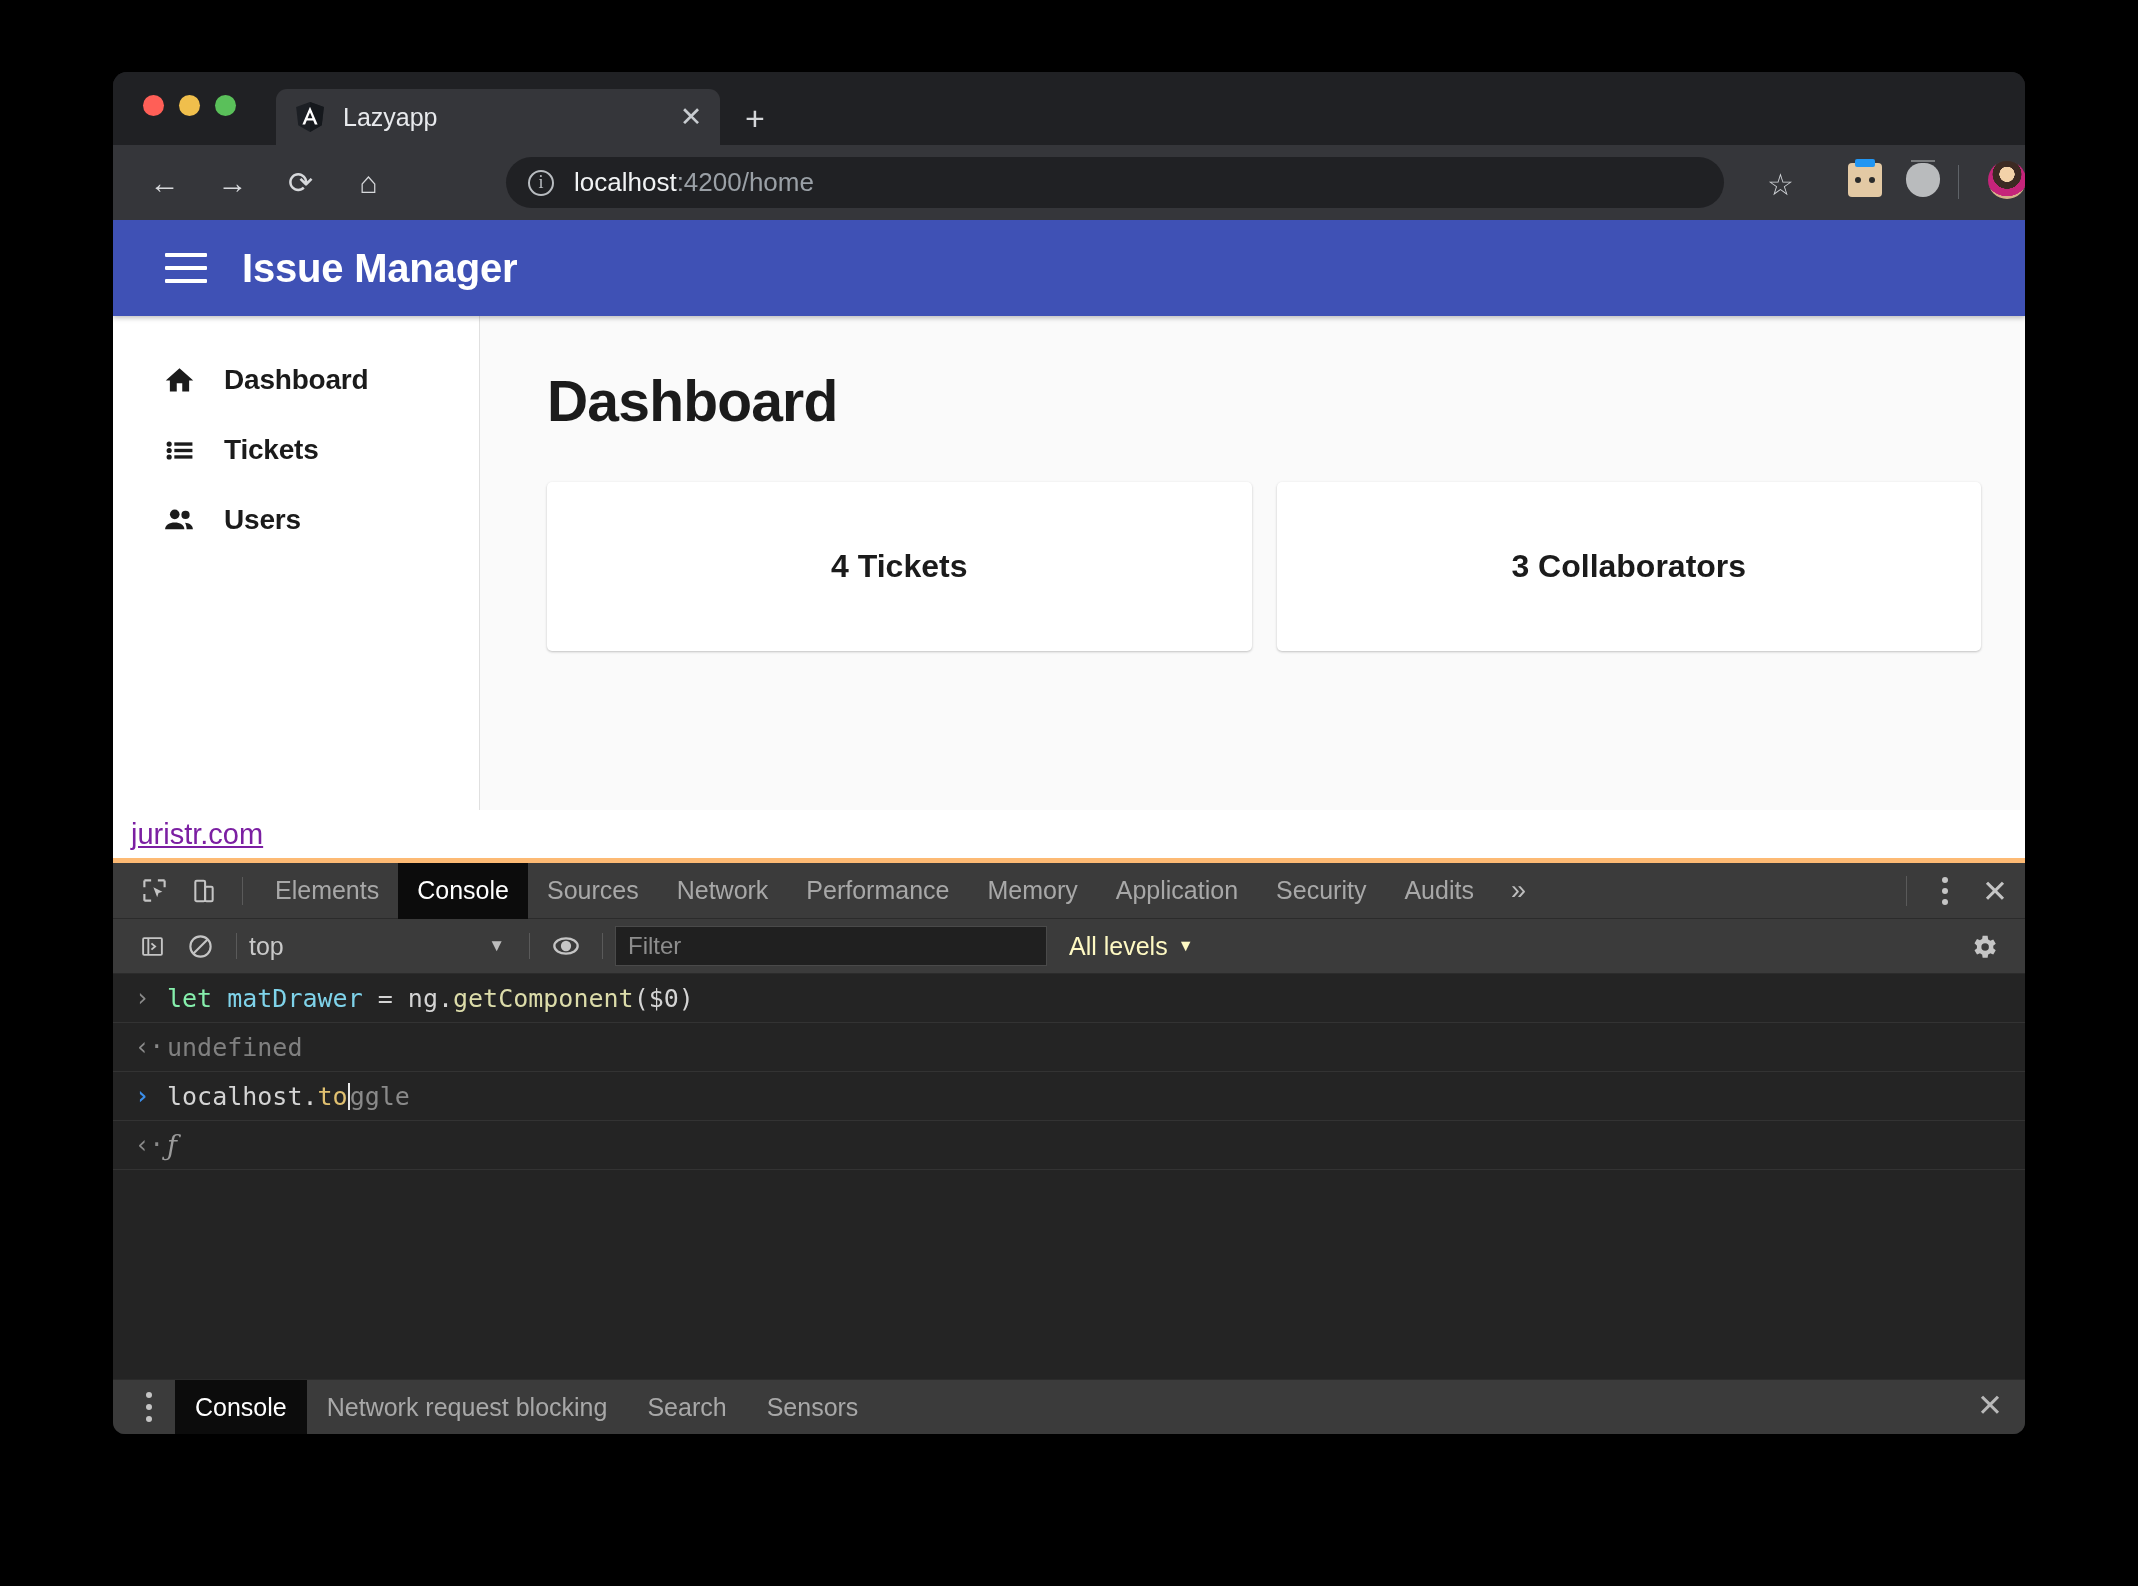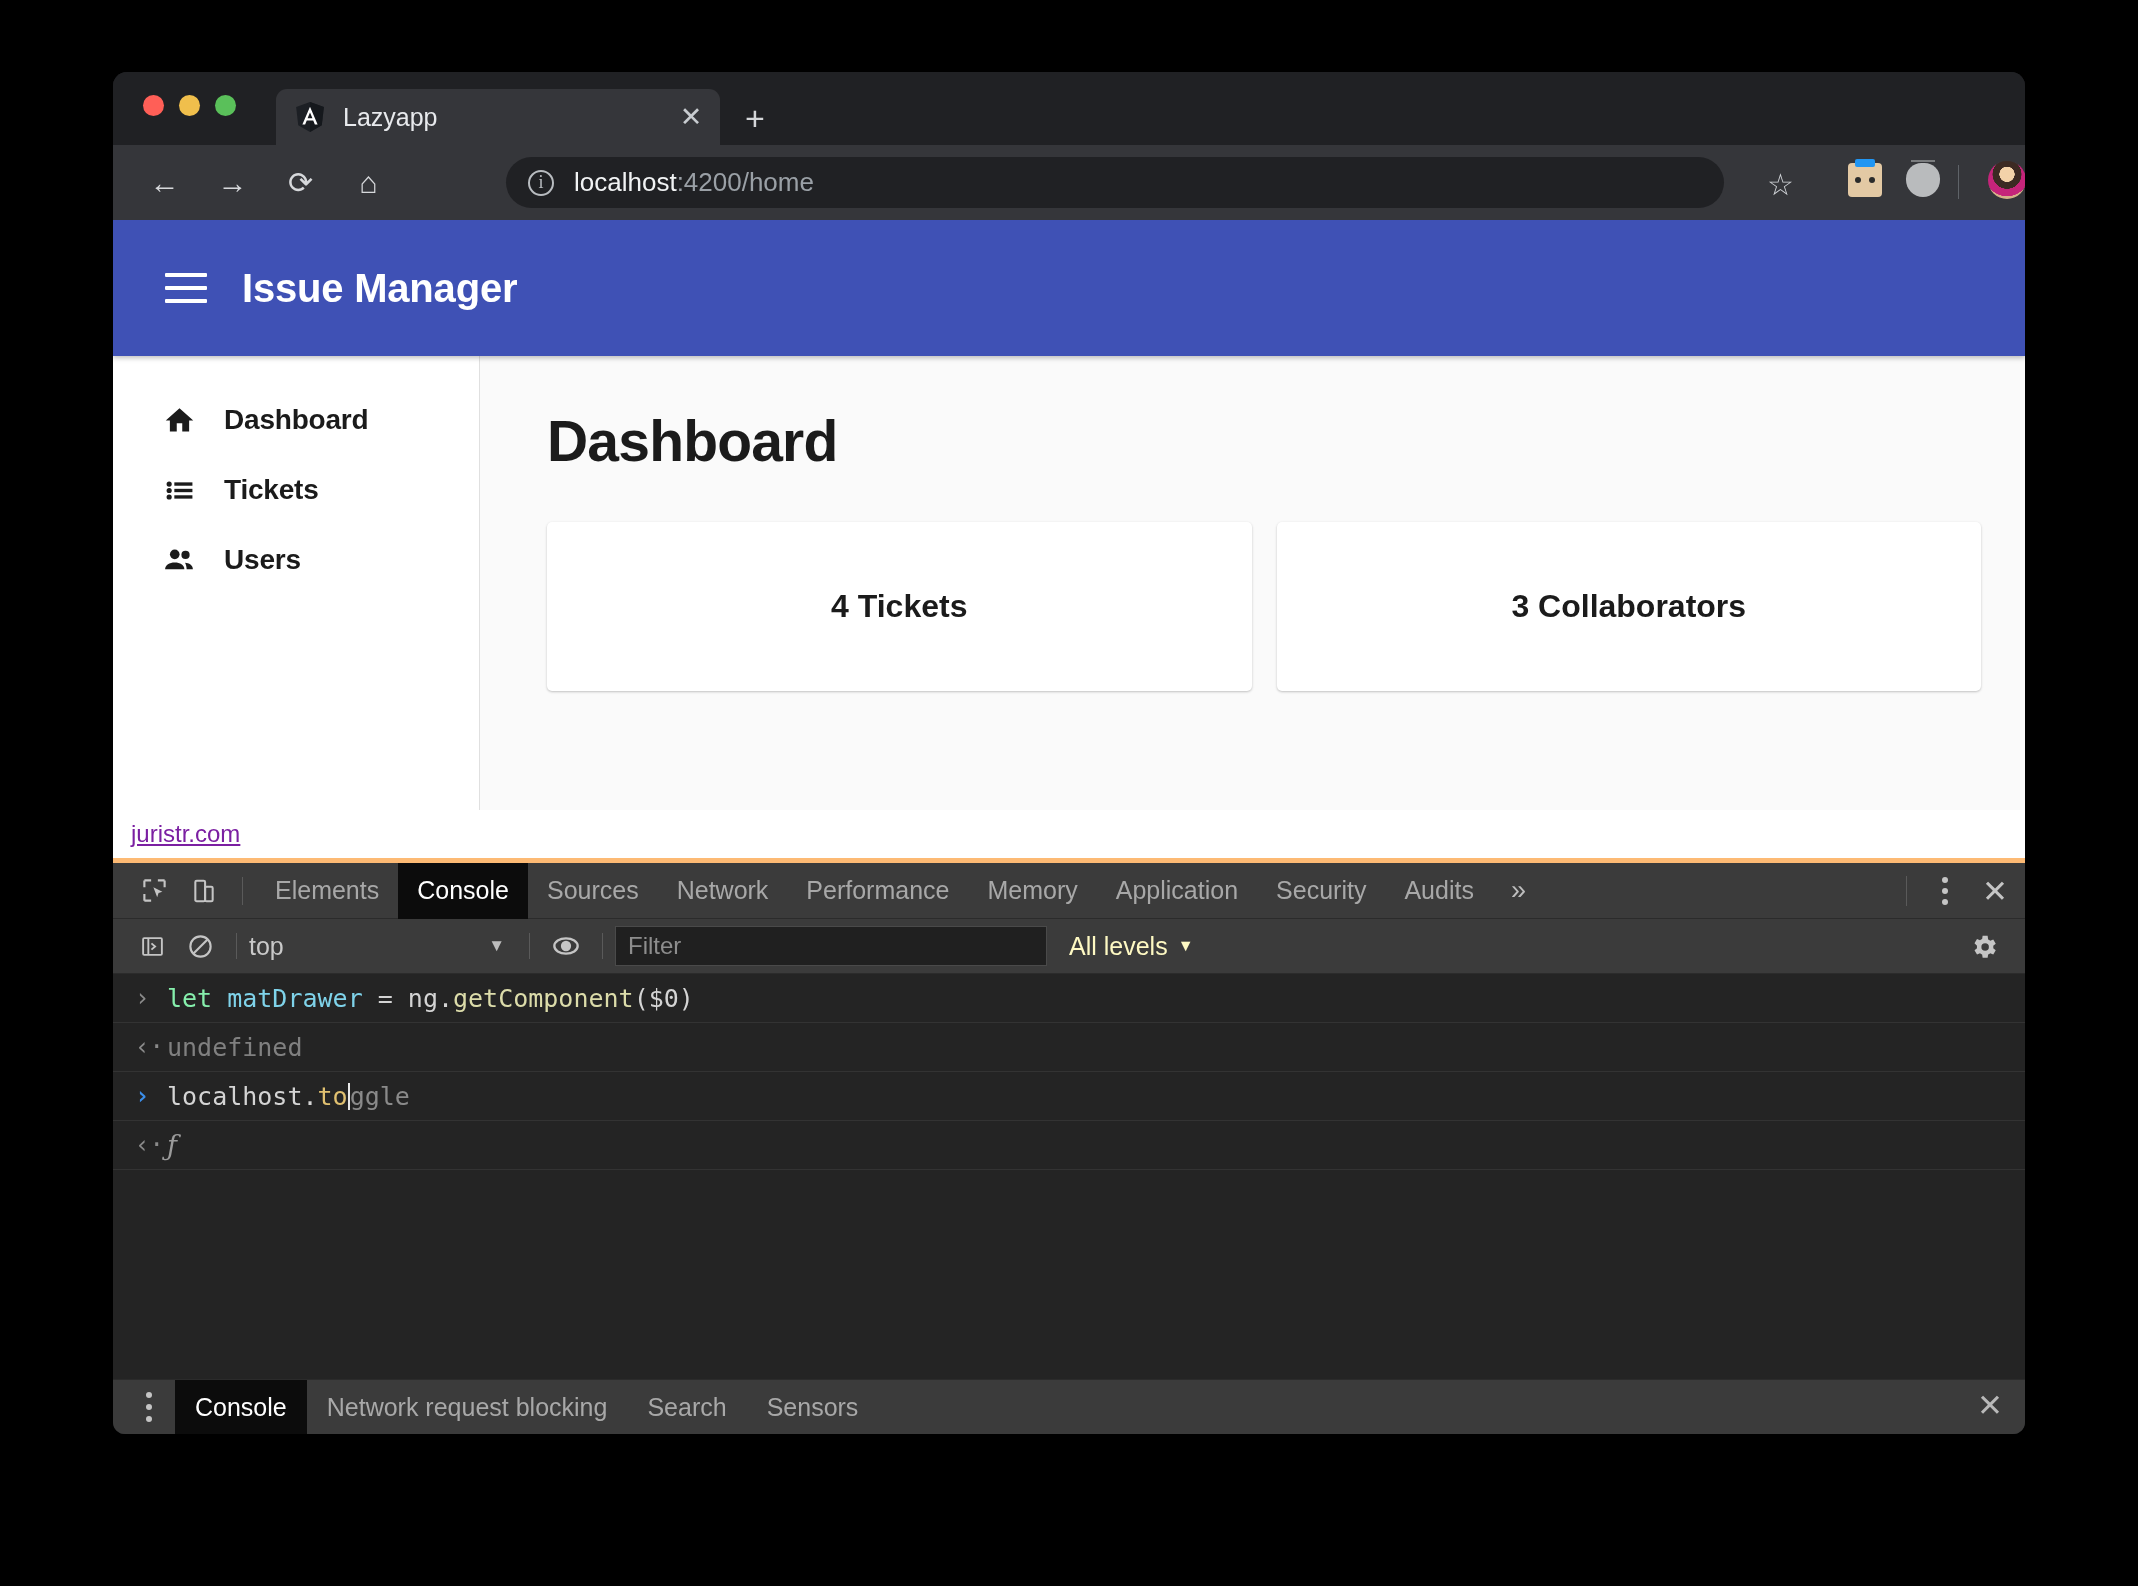--- a/index.html
+++ b/index.html
@@ -159,21 +159,21 @@
   
   #page-viewport {
     position: relative;
     height: 638px;
     background: #ffffff;
     overflow: hidden;
   }
 
   
   #app-bar {
-    height: 136px;
+    height: 96px;
     background: #3f51b5;
     display: flex; align-items: center;
     padding-left: 52px;
     box-shadow: 0 2px 5px rgba(0,0,0,.25);
     position: relative; z-index: 3;
   }
   #menu-icon {
     width: 42px; height: 30px;
     display: flex; flex-direction: column; justify-content: space-between;
     flex: 0 0 auto;
@@ -251,21 +251,21 @@
     left: 0; bottom: 0;
     width: 100%;
     height: 48px;
     background: #ffffff;
     display: flex; align-items: center;
     padding-left: 18px;
     z-index: 4;
   }
   #footer-link a {
     color: #7b1fa2;
-    font-size: 24px;
+    font-size: 29px;
     text-decoration: underline;
   }
 
   
   #devtools {
     position: relative;
     height: 576px;
     background: #242424;
     border-top: 5px solid #fdba74;
   }

